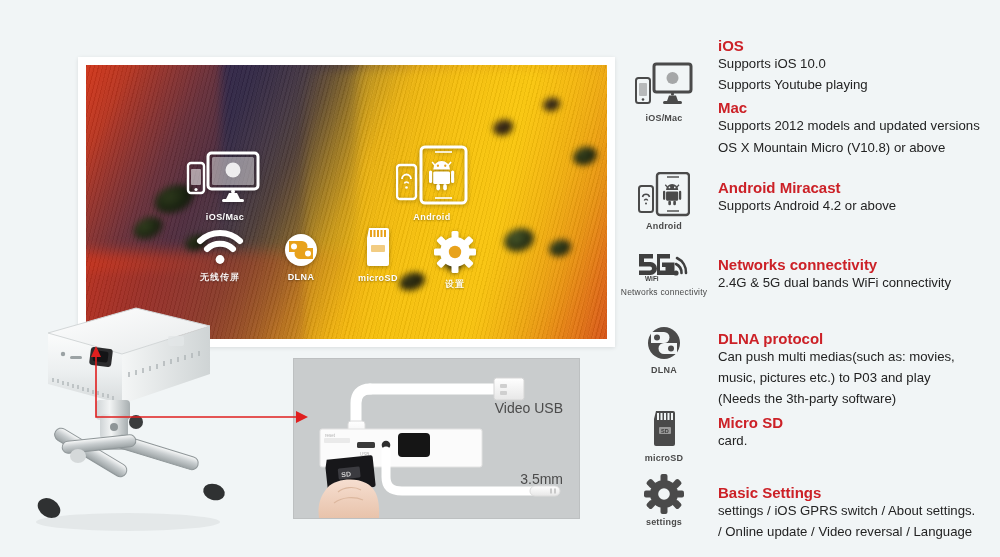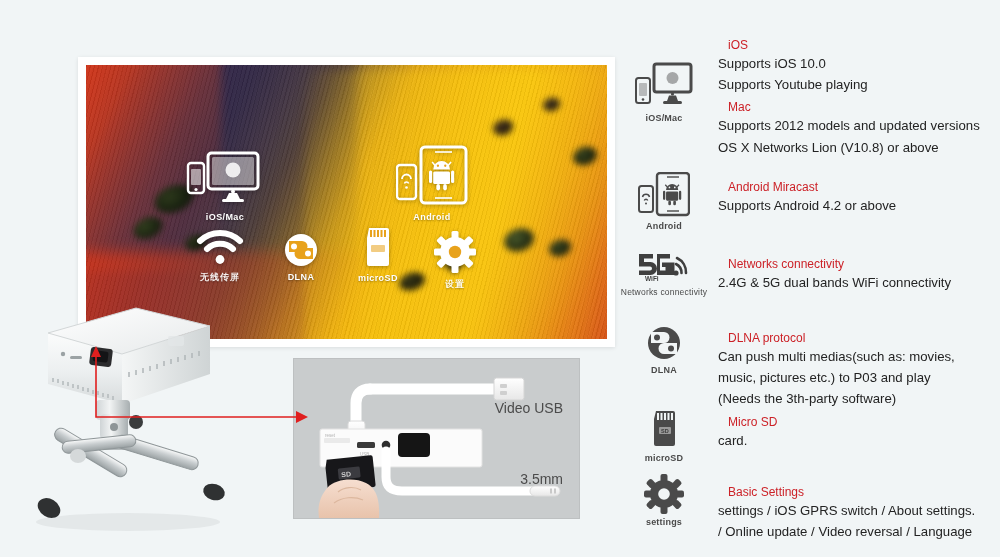--- a/index.html
+++ b/index.html
@@ -134,22 +134,22 @@
     position:absolute;left:0;top:0;width:92px;
     display:flex;flex-direction:column;align-items:center;
   }
   .ficon .icap{
     margin-top:3px;font-size:9px;font-weight:bold;color:#4a4a4a;
     letter-spacing:.2px;white-space:nowrap;
   }
   .ficon .icap.wide{font-size:8.5px;font-weight:normal;}
   .ftext{position:absolute;left:100px;top:0;width:282px;}
   .fhead{
-    color:#cc2127;font-size:12px;font-weight:normal;line-height:19px;
-    margin:0 0 1px 10px;white-space:nowrap;
+    color:#cc2127;font-size:15px;font-weight:bold;line-height:19px;
+    margin:0 0 1px 0;white-space:nowrap;
   }
   .fbody{
     color:#232323;font-size:13.2px;line-height:16.2px;margin:0 0 5px 0;
   }
   .fbody:last-child{margin-bottom:0;}
 </style>
 </head>
 <body>
 
 <div id="stage">
@@ -443,21 +443,21 @@
           <rect x="28" y="39" width="19" height="3" rx="1.5" fill="#4a4a4a"></rect>
         </svg>
         <span class="icap">iOS/Mac</span>
       </div>
       <div class="ftext">
         <p class="fhead">iOS</p>
         <p class="fbody">Supports iOS 10.0</p>
         <p class="fbody">Supports Youtube playing</p>
         <p class="fhead">Mac</p>
         <p class="fbody">Supports 2012 models and updated versions</p>
-        <p class="fbody">OS X Networks Lion (V10.8) or above</p>
+        <p class="fbody">OS X Mountain Micro (V10.8) or above</p>
       </div>
     </div>
 
     <div class="frow" style="top:144px;left:0;width:382px;">
       <div class="ficon" style="top:0;">
         <svg width="52" height="46" viewBox="0 0 52 46">
           <rect x="1" y="14" width="14" height="26" rx="2.5" fill="none" stroke="#4a4a4a" stroke-width="2"></rect>
           <path d="M4.5 25a3.6 3.6 0 0 1 7 0" fill="none" stroke="#4a4a4a" stroke-width="1.5"></path>
           <path d="M6.3 28.4a1.8 1.8 0 0 1 3.4 0" fill="none" stroke="#4a4a4a" stroke-width="1.4"></path>
           <circle cx="8" cy="31.5" r="1" fill="#4a4a4a"></circle>

